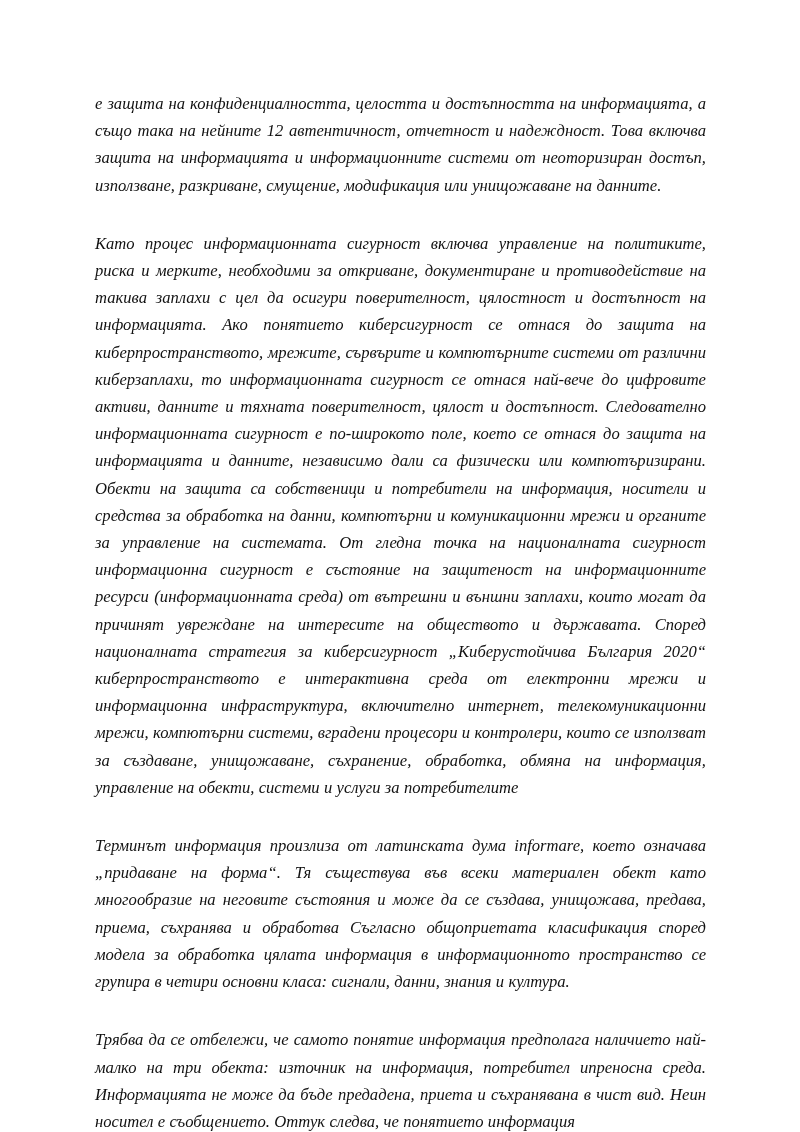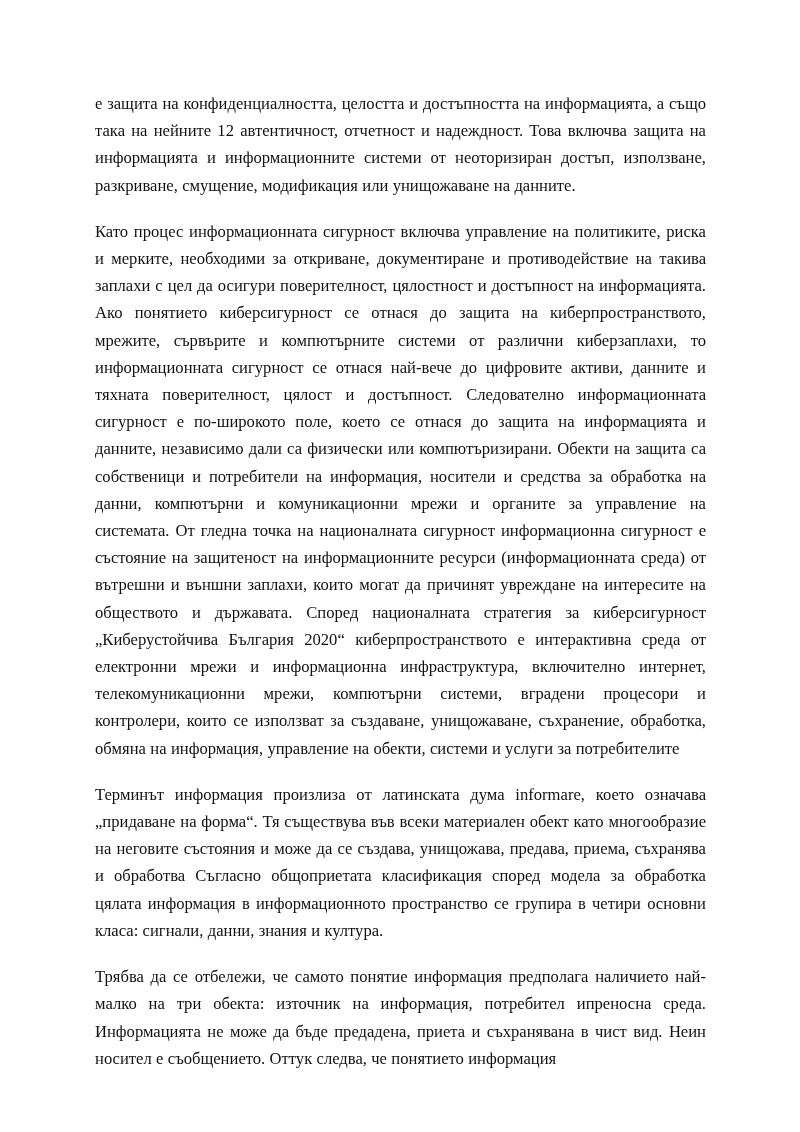--- a/index.html
+++ b/index.html
@@ -30,23 +30,24 @@
   }
   p.para {
     margin: 0 0 0 0;
     text-align: justify;
     text-justify: inter-word;
     font-size: 16.6px;
     line-height: 27.2px;
     color: #111111;
     word-spacing: 0.2px;
     hyphens: none;
+    font-style: italic;
   }
   p.para + p.para {
-    margin-top: 19px;
+    margin-top: 31px;
   }
   
 </style>
 </head>
 <body>
 
 <div id="page">
   <div id="content">
     <p class="para">е защита на конфиденциалността, целостта и достъпността на информацията, а също така на нейните 12 автентичност, отчетност и надеждност. Това включва защита на информацията и информационните системи от неоторизиран достъп, използване, разкриване, смущение, модификация или унищожаване на данните.</p>
     <p class="para">Като процес информационната сигурност включва управление на политиките, риска и мерките, необходими за откриване, документиране и противодействие на такива заплахи с цел да осигури поверителност, цялостност и достъпност на информацията. Ако понятието киберсигурност се отнася до защита на киберпространството, мрежите, сървърите и компютърните системи от различни киберзаплахи, то информационната сигурност се отнася най-вече до цифровите активи, данните и тяхната поверителност, цялост и достъпност. Следователно информационната сигурност е по-широкото поле, което се отнася до защита на информацията и данните, независимо дали са физически или компютъризирани. Обекти на защита са собственици и потребители на информация, носители и средства за обработка на данни, компютърни и комуникационни мрежи и органите за управление на системата. От гледна точка на националната сигурност информационна сигурност е състояние на защитеност на информационните ресурси (информационната среда) от вътрешни и външни заплахи, които могат да причинят увреждане на интересите на обществото и държавата. Според националната стратегия за киберсигурност „Киберустойчива България 2020“ киберпространството е интерактивна среда от електронни мрежи и информационна инфраструктура, включително интернет, телекомуникационни мрежи, компютърни системи, вградени процесори и контролери, които се използват за създаване, унищожаване, съхранение, обработка, обмяна на информация, управление на обекти, системи и услуги за потребителите</p>

